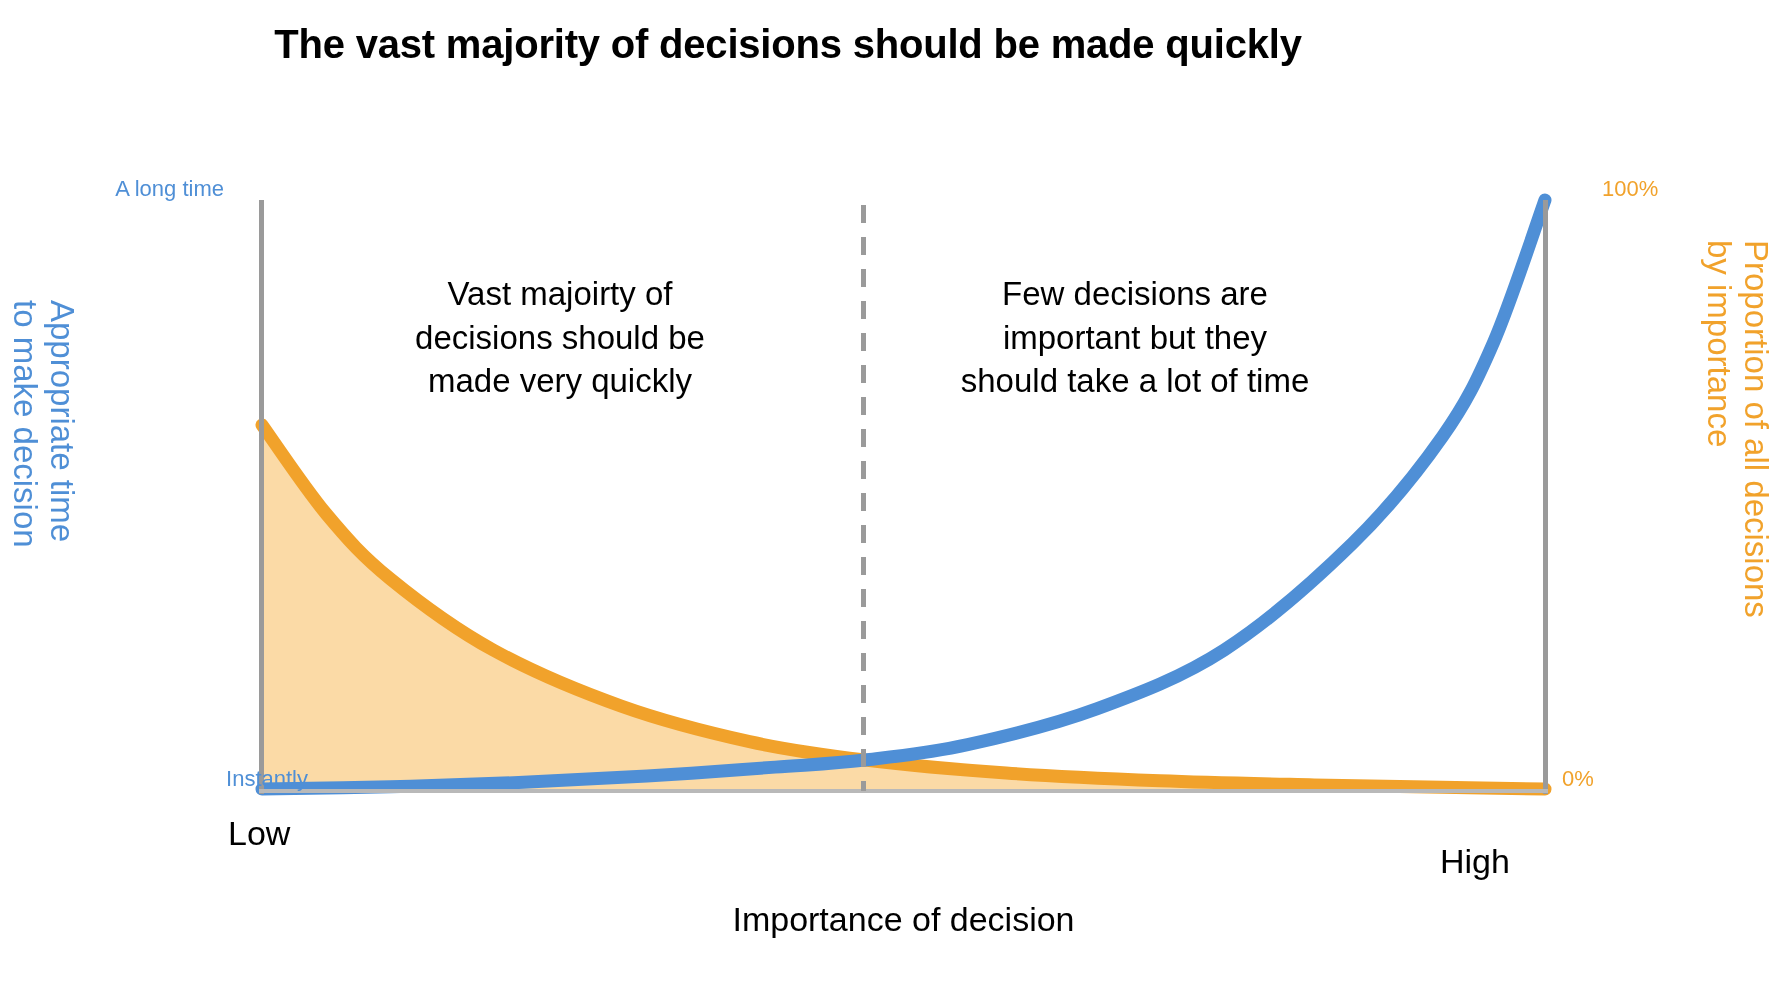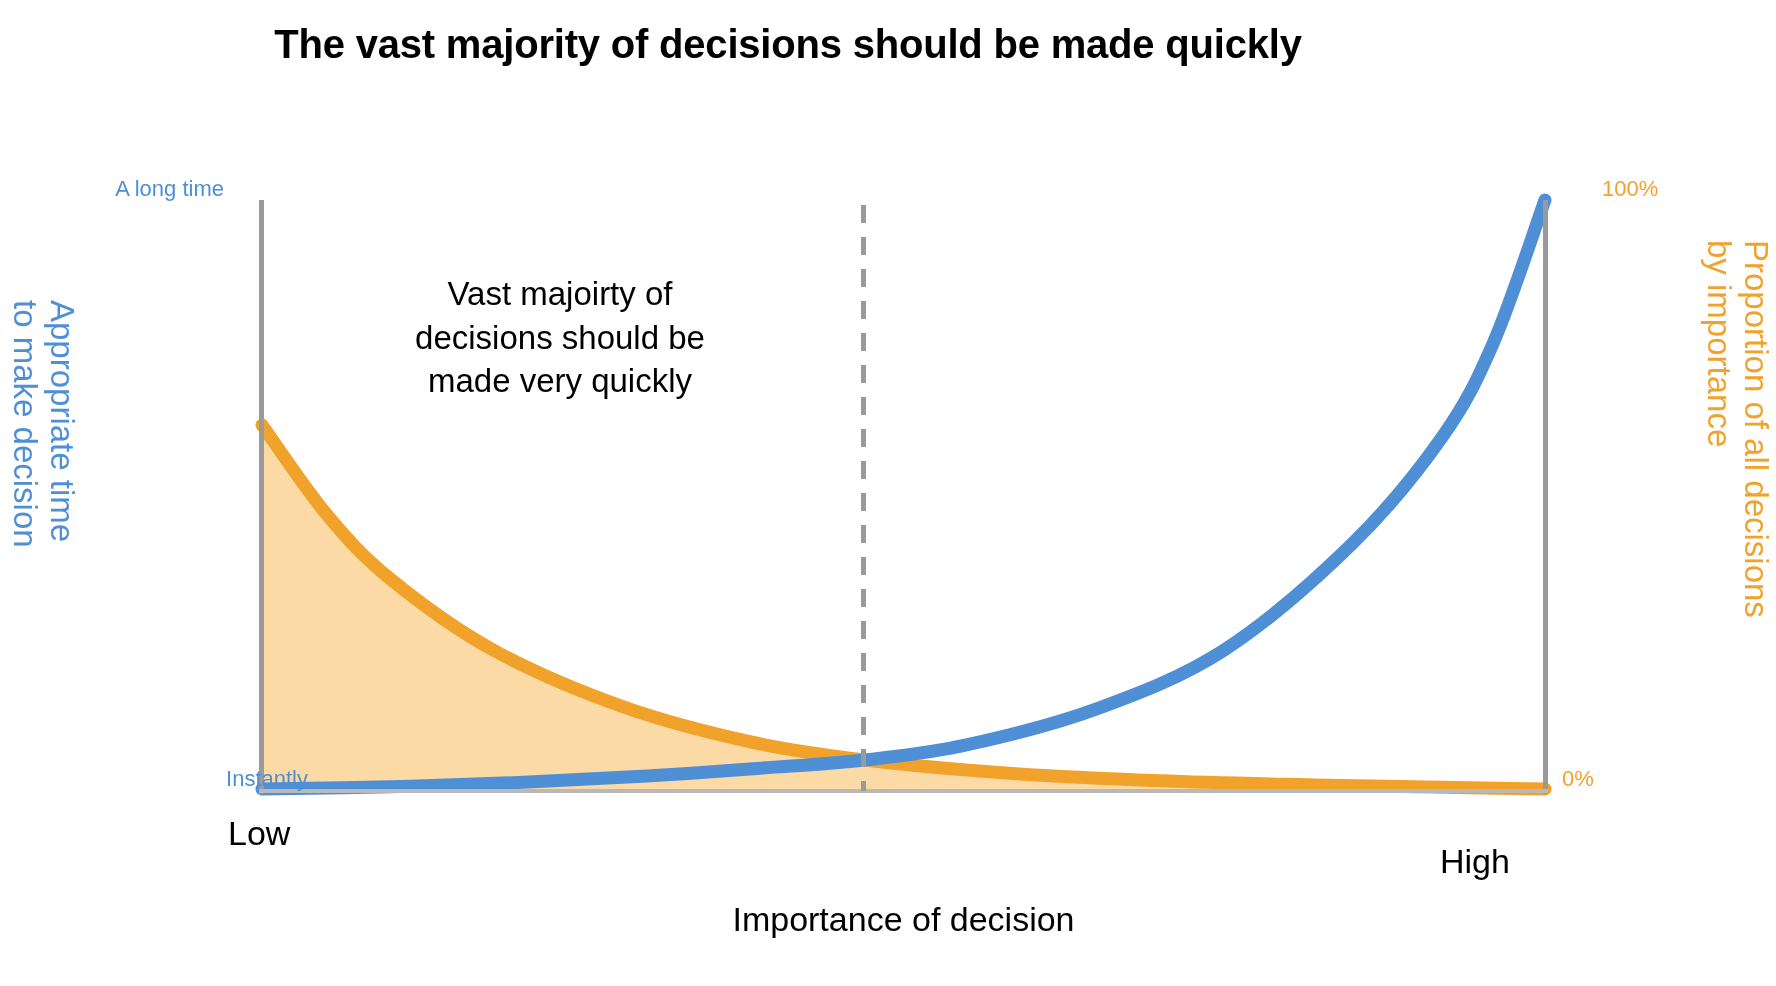--- a/index.html
+++ b/index.html
@@ -160,20 +160,23 @@
 <body>
 
 <div id="stage">
 
   <div class="chart-title">The vast majority of decisions should be made quickly</div>
 
   <div class="zone-note zone-left">Vast majoirty of
 decisions should be
 made very quickly</div>
 
+  <div class="zone-note zone-right">Few decisions are
+important but they
+should take a lot of time</div>
 
   <div id="plot">
     <svg viewBox="0 0 1283 592" preserveAspectRatio="none">
       <path id="orange-area" fill="#fbdaa6" stroke="none" d="M 0.00 224.96 C 10.69 239.76, 42.77 288.11, 64.15 313.76 C 85.53 339.41, 100.50 356.19, 128.30 378.88 C 156.10 401.57, 192.45 428.71, 230.94 449.92 C 269.43 471.13, 316.47 490.87, 359.24 506.16 C 402.01 521.45, 446.91 532.70, 487.54 541.68 C 528.17 550.66, 560.24 554.80, 603.01 560.03 C 645.78 565.26, 694.96 569.60, 744.14 573.06 C 793.32 576.51, 846.78 578.78, 898.10 580.75 C 949.42 582.73, 1005.02 583.81, 1052.06 584.90 C 1099.10 585.98, 1141.87 586.57, 1180.36 587.26 C 1218.85 587.95, 1265.89 588.74, 1283.00 589.04 L 1283 592 L 0 592 Z"></path>
       <path id="orange-line" fill="none" stroke="#f1a22b" stroke-width="13" stroke-linecap="round" stroke-linejoin="round" d="M 0.00 224.96 C 10.69 239.76, 42.77 288.11, 64.15 313.76 C 85.53 339.41, 100.50 356.19, 128.30 378.88 C 156.10 401.57, 192.45 428.71, 230.94 449.92 C 269.43 471.13, 316.47 490.87, 359.24 506.16 C 402.01 521.45, 446.91 532.70, 487.54 541.68 C 528.17 550.66, 560.24 554.80, 603.01 560.03 C 645.78 565.26, 694.96 569.60, 744.14 573.06 C 793.32 576.51, 846.78 578.78, 898.10 580.75 C 949.42 582.73, 1005.02 583.81, 1052.06 584.90 C 1099.10 585.98, 1141.87 586.57, 1180.36 587.26 C 1218.85 587.95, 1265.89 588.74, 1283.00 589.04"></path>
       <path id="blue-line" fill="none" stroke="#4f8fd6" stroke-width="13" stroke-linecap="round" stroke-linejoin="round" d="M 0.00 589.04 C 21.38 588.65, 85.53 587.76, 128.30 586.67 C 171.07 585.59, 213.83 584.30, 256.60 582.53 C 299.37 580.75, 342.13 578.58, 384.90 576.02 C 427.67 573.45, 476.85 569.80, 513.20 567.14 C 549.55 564.47, 570.93 563.78, 603.01 560.03 C 635.09 556.28, 667.16 553.13, 705.65 544.64 C 744.14 536.15, 791.18 524.91, 833.95 509.12 C 876.72 493.33, 919.48 477.55, 962.25 449.92 C 1005.02 422.29, 1054.20 378.88, 1090.55 343.36 C 1126.90 307.84, 1156.84 270.35, 1180.36 236.80 C 1203.88 203.25, 1214.57 181.55, 1231.68 142.08 C 1248.79 102.61, 1274.45 23.68, 1283.00 0.00"></path>
     </svg>
   </div>
 
   <div class="axis-line axis-left"></div>

